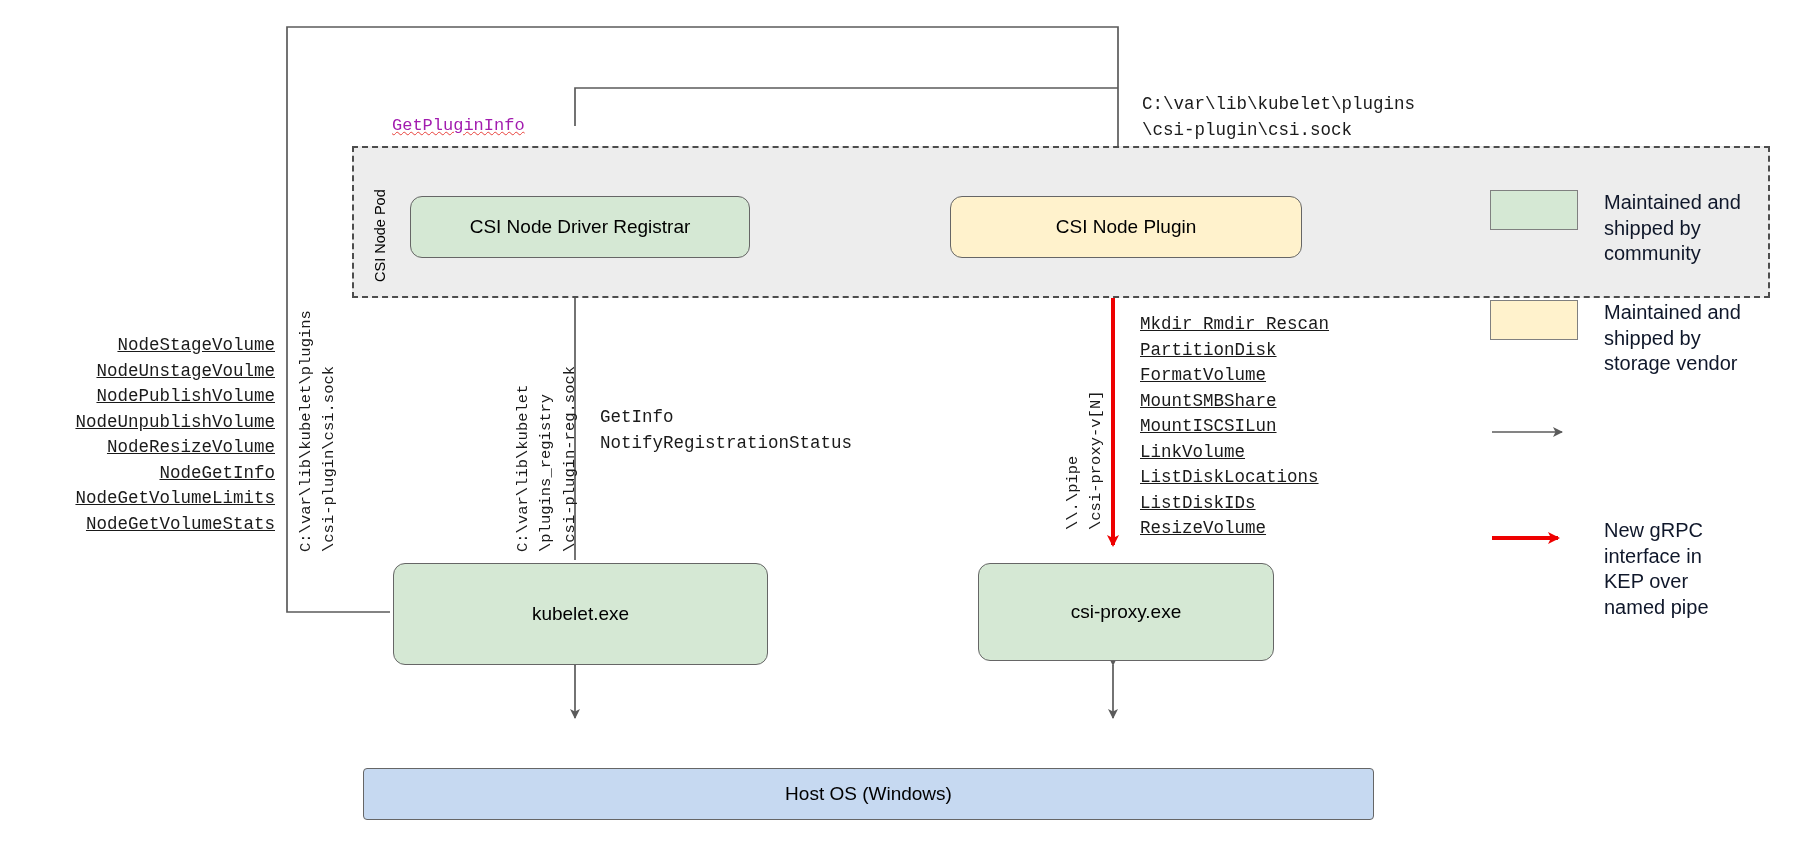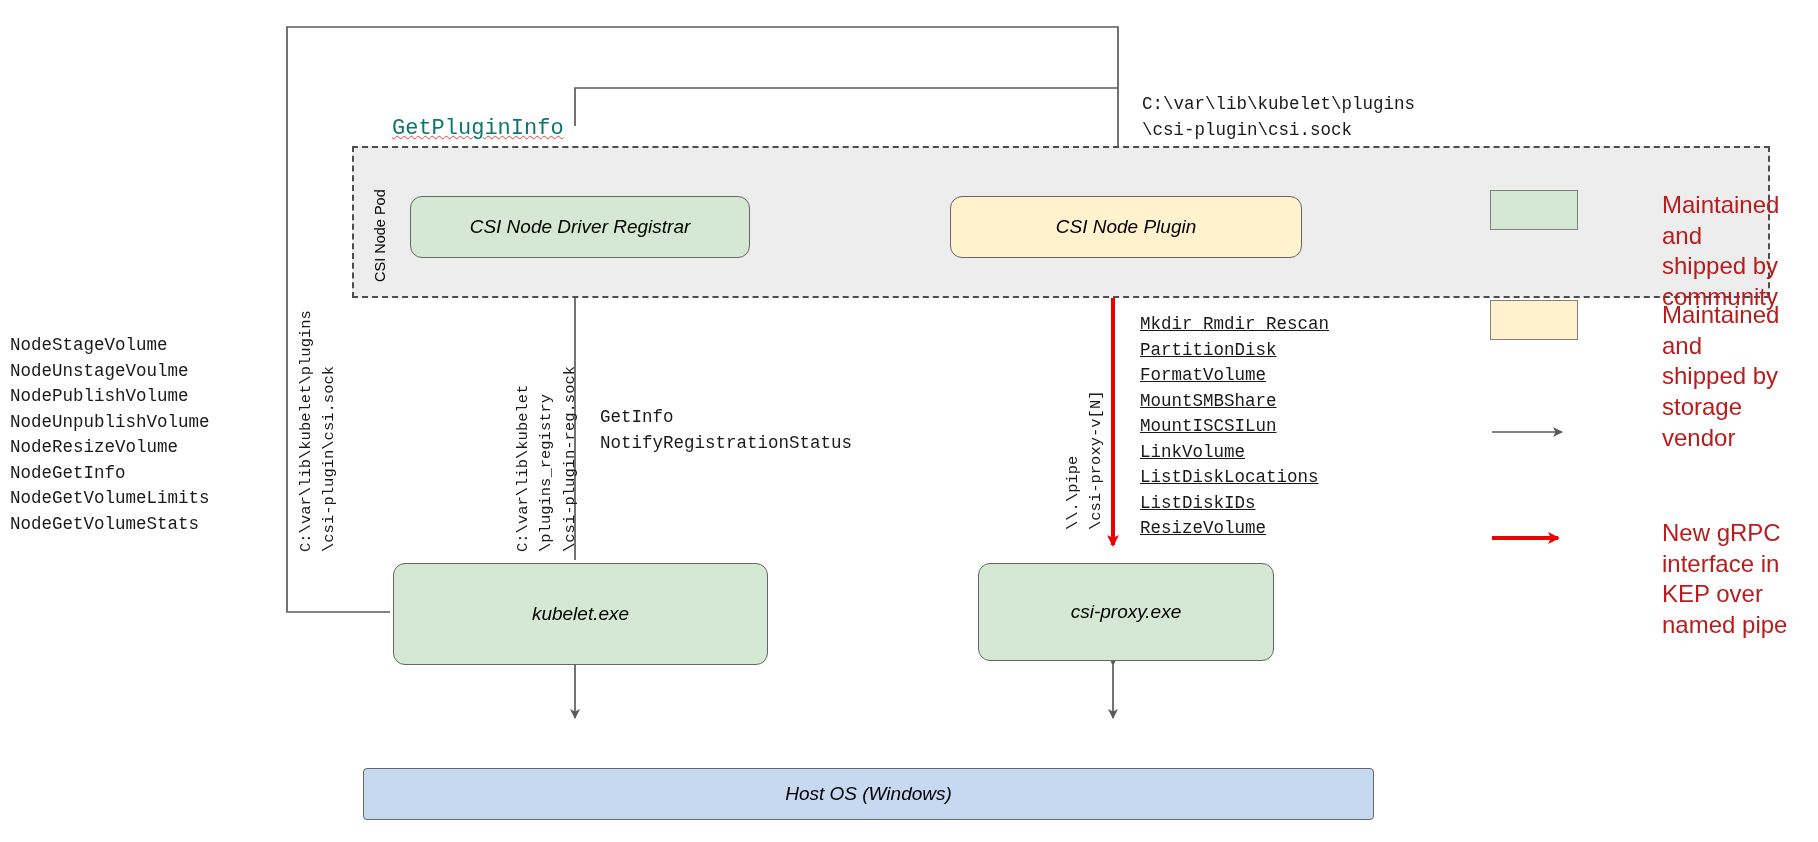--- a/index.html
+++ b/index.html
@@ -27,21 +27,20 @@
     border-radius: 12px;
     display: flex;
     flex-direction: column;
     align-items: center;
     justify-content: center;
     font-family: "Liberation Sans", sans-serif;
     font-size: 19px;
     color: #000000;
     text-align: center;
     line-height: 1.35;
-    font-style: italic;
   }
   .node.green { background: #d5e8d4; }
   .node.yellow { background: #ffe6cc; background: #fff2cc; text-align: center; }
   .node.blue { background: #c6d9f1; border-radius: 4px; margin-top: 48px; }
   .pod-box {
     position: absolute;
     box-sizing: border-box;
     background: #ededed;
     border: 2px dashed #4d4d4d;
   }
@@ -55,36 +54,36 @@
     white-space: nowrap;
   }
   .mono {
     position: absolute;
     font-family: "Liberation Mono", monospace;
     font-size: 17.5px;
     color: #1a1a1a;
     line-height: 1.46;
     white-space: pre;
   }
-  .mono.right { text-align: left; }
+  .mono.right { text-align: right; text-decoration: underline; }
   .rot {
     position: absolute;
     font-family: "Liberation Mono", monospace;
     font-size: 15.5px;
     color: #1a1a1a;
     line-height: 1.5;
     white-space: pre;
     transform-origin: 0 0;
     transform: rotate(-90deg);
   }
   .squiggle {
     position: absolute;
     font-family: "Liberation Mono", monospace;
-    font-size: 22px;
-    color: #0f766e;
+    font-size: 17px;
+    color: #a21caf;
     white-space: pre;
     text-decoration: underline;
     text-decoration-color: #e8403a;
     text-decoration-style: wavy;
     text-decoration-thickness: 1px;
   }
   .legend {
     position: absolute;
     left: 1490px;
     top: 190px;
@@ -98,24 +97,24 @@
   .swatch {
     width: 88px;
     height: 40px;
     box-sizing: border-box;
     border: 1.6px solid #808080;
     flex: 0 0 auto;
   }
   .swatch.green { background: #d5e8d4; }
   .swatch.yellow { background: #fff2cc; }
   .legend-text {
-    margin-left: 84px;
-    font-family: "Liberation Sans", sans-serif;
-    font-size: 24px;
-    color: #b91c1c;
+    margin-left: 26px;
+    font-family: "Liberation Sans", sans-serif;
+    font-size: 20px;
+    color: #0f172a;
     line-height: 1.28;
     white-space: pre-line;
   }
   .legend-arrow {
     width: 88px;
     height: 40px;
     flex: 0 0 auto;
     position: relative;
   }
 </style>

